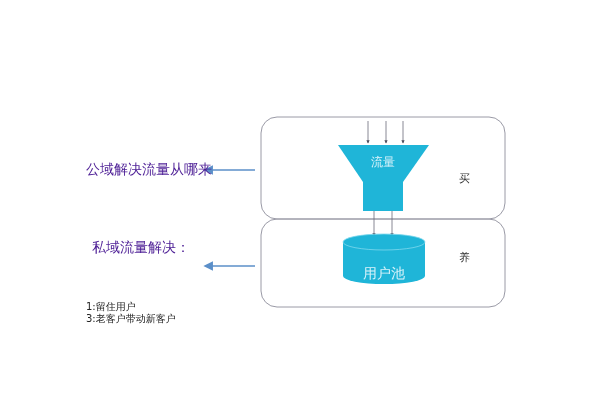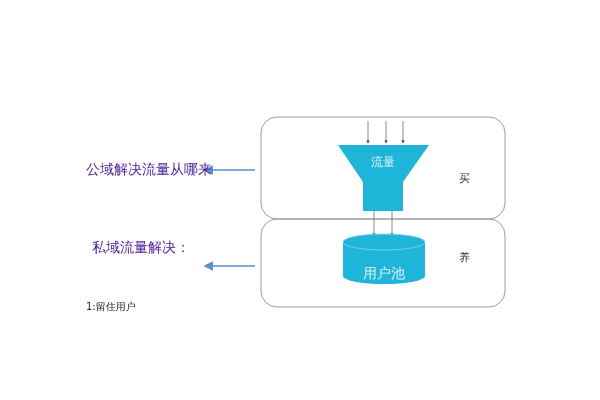--- a/index.html
+++ b/index.html
@@ -51,20 +51,21 @@
   <line x1="255" y1="170" x2="212" y2="170" stroke="#5b8fc9" stroke-width="1.6" marker-end="url(#ah-blue)"></line>
   <line x1="255" y1="266" x2="212" y2="266" stroke="#5b8fc9" stroke-width="1.6" marker-end="url(#ah-blue)"></line>
 </svg>
 
 <div class="abs label-main" style="left:86px; top:161px;">公域解决流量从哪来</div>
 
 <div class="abs label-main" style="left:92px; top:239px;text-align:right;">私域流量解决：</div>
 
 <div class="abs" style="left:86px; top:265px;margin-top:36px;">
   <div class="label-list">1:留住用户</div>
+  <div class="label-list">3:老客户带动新客户</div>
 </div>
 
 <div class="abs" style="left:363px; top:154px; width:40px; text-align:center; font-size:12px; color:#d9f3fa;">流量</div>
 
 <div class="abs" style="left:343px; top:265px; width:82px; text-align:center; font-size:14px; color:#d9f3fa;">用户池</div>
 
 <div class="abs side-label" style="left:459px; top:171px;">买</div>
 
 <div class="abs side-label" style="left:459px; top:250px;">养</div>
 

